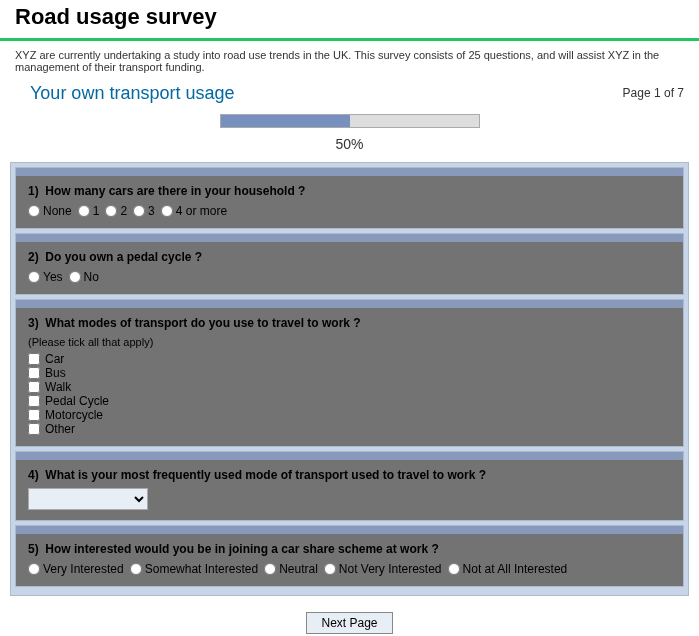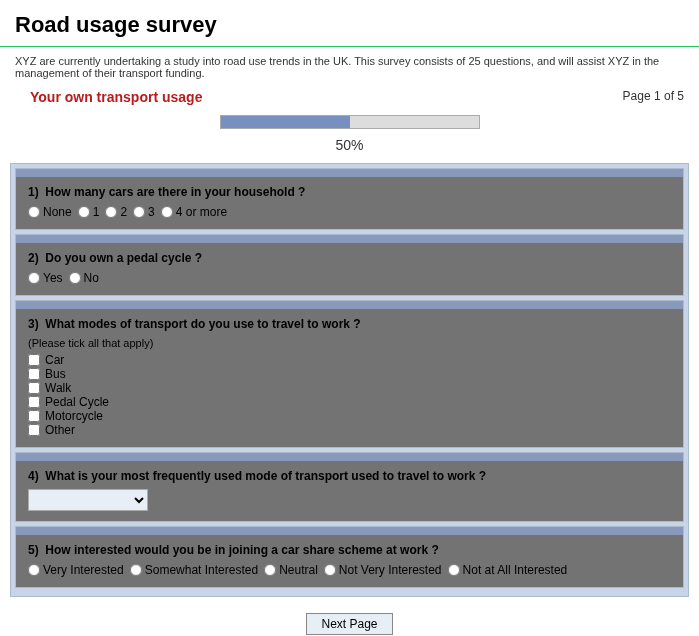--- a/index.html
+++ b/index.html
@@ -7,22 +7,22 @@
       font-family: Arial, sans-serif;
       font-size: 13px;
       background: #fff;
       width: 699px;
       min-height: 636px;
     }
     .header {
       display: flex;
       align-items: center;
       justify-content: space-between;
-      padding: 12px 15px 8px 15px;
-      border-bottom: 1px solid #22c55e;
+      padding: 4px 15px 8px 15px;
+      border-bottom: 3px solid #22c55e;
     }
     .header-title {
       font-size: 22px;
       font-weight: bold;
       color: #000;
     }
     .logo-area {
       display: flex;
       align-items: center;
       gap: 6px;
@@ -31,23 +31,23 @@
       font-size: 13px;
       color: #2244aa;
       font-weight: bold;
     }
     .intro-text {
       padding: 8px 15px 4px 15px;
       font-size: 11px;
       color: #333;
     }
     .section-title {
-      color: #b91c1c;
-      font-size: 14px;
-      font-weight: bold;
+      color: #0369a1;
+      font-size: 18px;
+      font-weight: normal;
       padding: 4px 15px 2px 15px;
     }
     .page-info {
       position: absolute;
       right: 15px;
       font-size: 12px;
       color: #333;
     }
     .title-row {
       display: flex;
@@ -177,21 +177,21 @@
 <body>
 
 <div class="header">
   <span class="header-title">Road usage survey</span>
 </div>
 
 <div class="intro-text">XYZ are currently undertaking a study into road use trends in the UK. This survey consists of 25 questions, and will assist XYZ in the management of their transport funding.</div>
 
 <div class="title-row">
   <span class="section-title">Your own transport usage</span>
-  <span class="page-info">Page 1 of 5</span>
+  <span class="page-info">Page 1 of 7</span>
 </div>
 
 <div class="progress-container">
   <div class="progress-bar-outer">
     <div class="progress-bar-inner"></div>
   </div>
   <span class="progress-label">50%</span>
 </div>
 
 <div class="survey-container">

